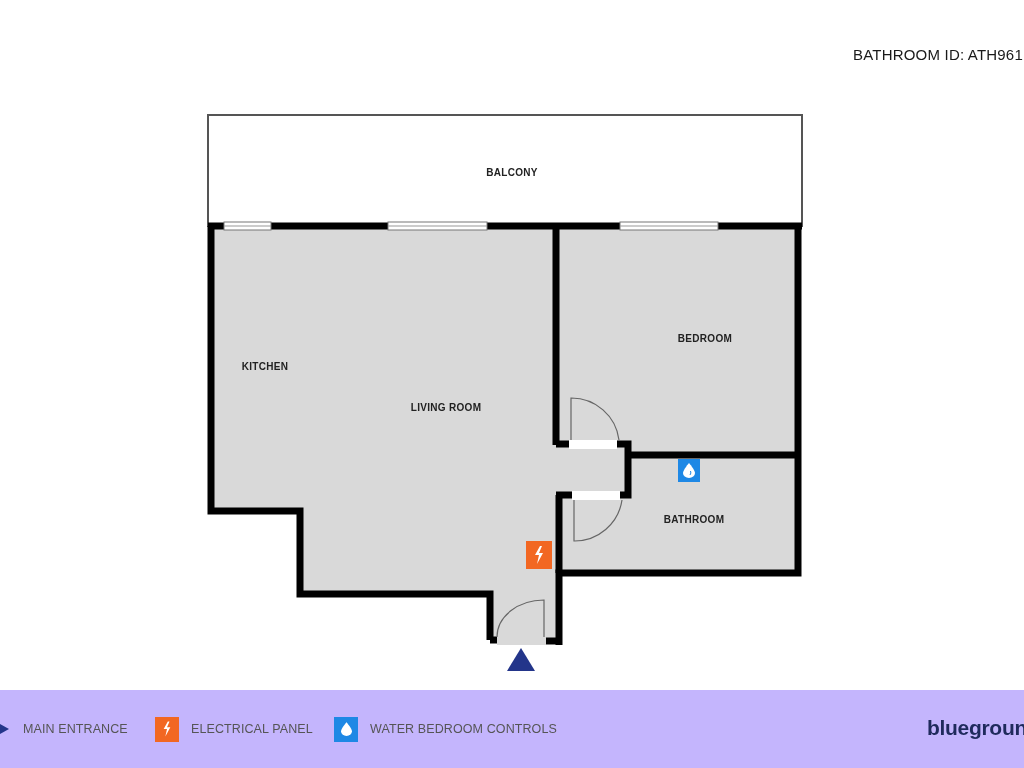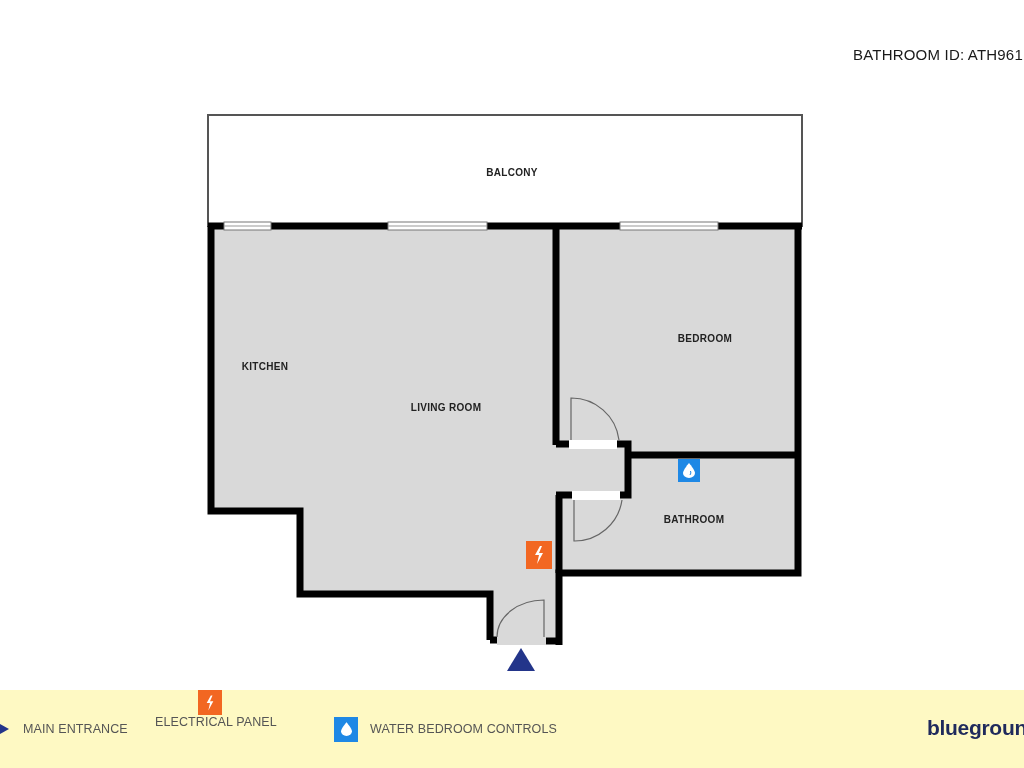--- a/index.html
+++ b/index.html
@@ -1,20 +1,20 @@
 <!DOCTYPE html>
 <html><head>
 <meta charset="utf-8">
 <style>
   html, body { margin:0; padding:0; }
   body { width:1024px; height:768px; position:relative; background:#ffffff; overflow:hidden; font-family:"Liberation Sans", sans-serif; }
   .prop-id { position:absolute; left:853px; top:46px; font-size:15px; color:#1a1a1a; white-space:nowrap; letter-spacing:0.2px; }
   .plan { position:absolute; left:0; top:0; }
   .room-label { position:absolute; font-size:10px; font-weight:bold; color:#222; white-space:nowrap; letter-spacing:0.3px; transform:translate(-50%,-50%); }
-  .legend { position:absolute; left:0; top:690px; width:1024px; height:78px; background:#fef9c3; }
+  .legend { position:absolute; left:0; top:690px; width:1024px; height:78px; background:#c4b5fd; }
   .legend-item { position:absolute; top:0; height:78px; display:flex; align-items:center; }
   .legend-text { font-size:12.5px; color:#555; white-space:nowrap; letter-spacing:0.1px; }
   .legend-icon { width:24px; height:25px; display:flex; align-items:center; justify-content:center; margin-right:12px; }
   .brand { position:absolute; left:927px; top:716px; font-size:21px; font-weight:bold; color:#1f2a5c; white-space:nowrap; letter-spacing:-0.3px; }
   .marker { position:absolute; width:22px; height:23px; display:flex; align-items:center; justify-content:center; }
 </style>
 </head>
 <body>
 
 <div class="prop-id">BATHROOM ID: ATH961</div>
@@ -87,21 +87,21 @@
     </svg>
 </div>
 
 <div class="legend">
   <div class="legend-item" style="left:0;">
     <svg width="10" height="14" viewBox="0 0 10 14" style="margin-right:13px;">
         <polygon points="0,2 9,7 0,12" fill="#23358a"></polygon>
       </svg>
     <span class="legend-text">MAIN ENTRANCE</span>
   </div>
-  <div class="legend-item" style="left:155px;flex-direction:column;">
+  <div class="legend-item" style="left:155px;">
     <div class="legend-icon" style="background:#f26722;">
       <svg width="10" height="16" viewBox="0 0 12 18">
           <path d="M7,0 L2,9 L6,9 L4,18 L10,7 L6,7 L9,0 Z" fill="#fff"></path>
         </svg>
     </div>
     <span class="legend-text">ELECTRICAL PANEL</span>
   </div>
   <div class="legend-item" style="left:334px;">
     <div class="legend-icon" style="background:#1e88e5;">
       <svg width="11" height="14" viewBox="0 0 12 15">

